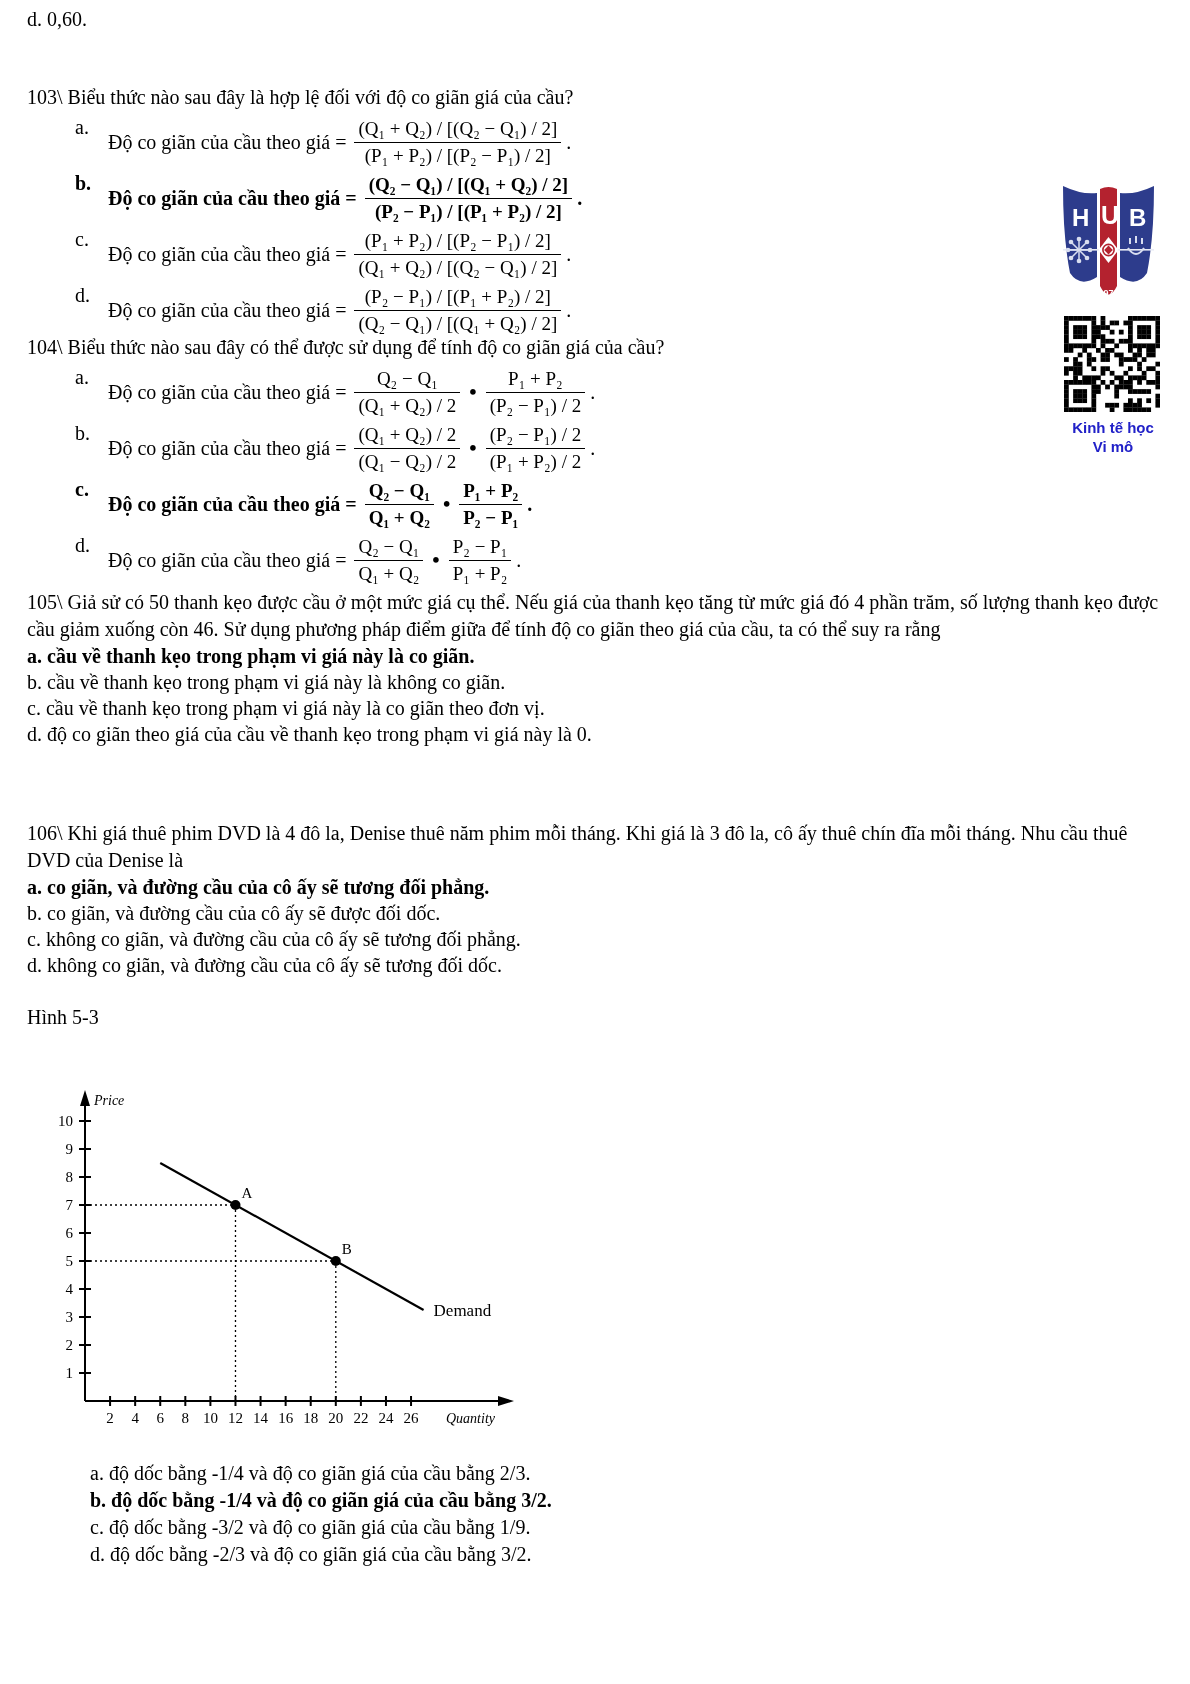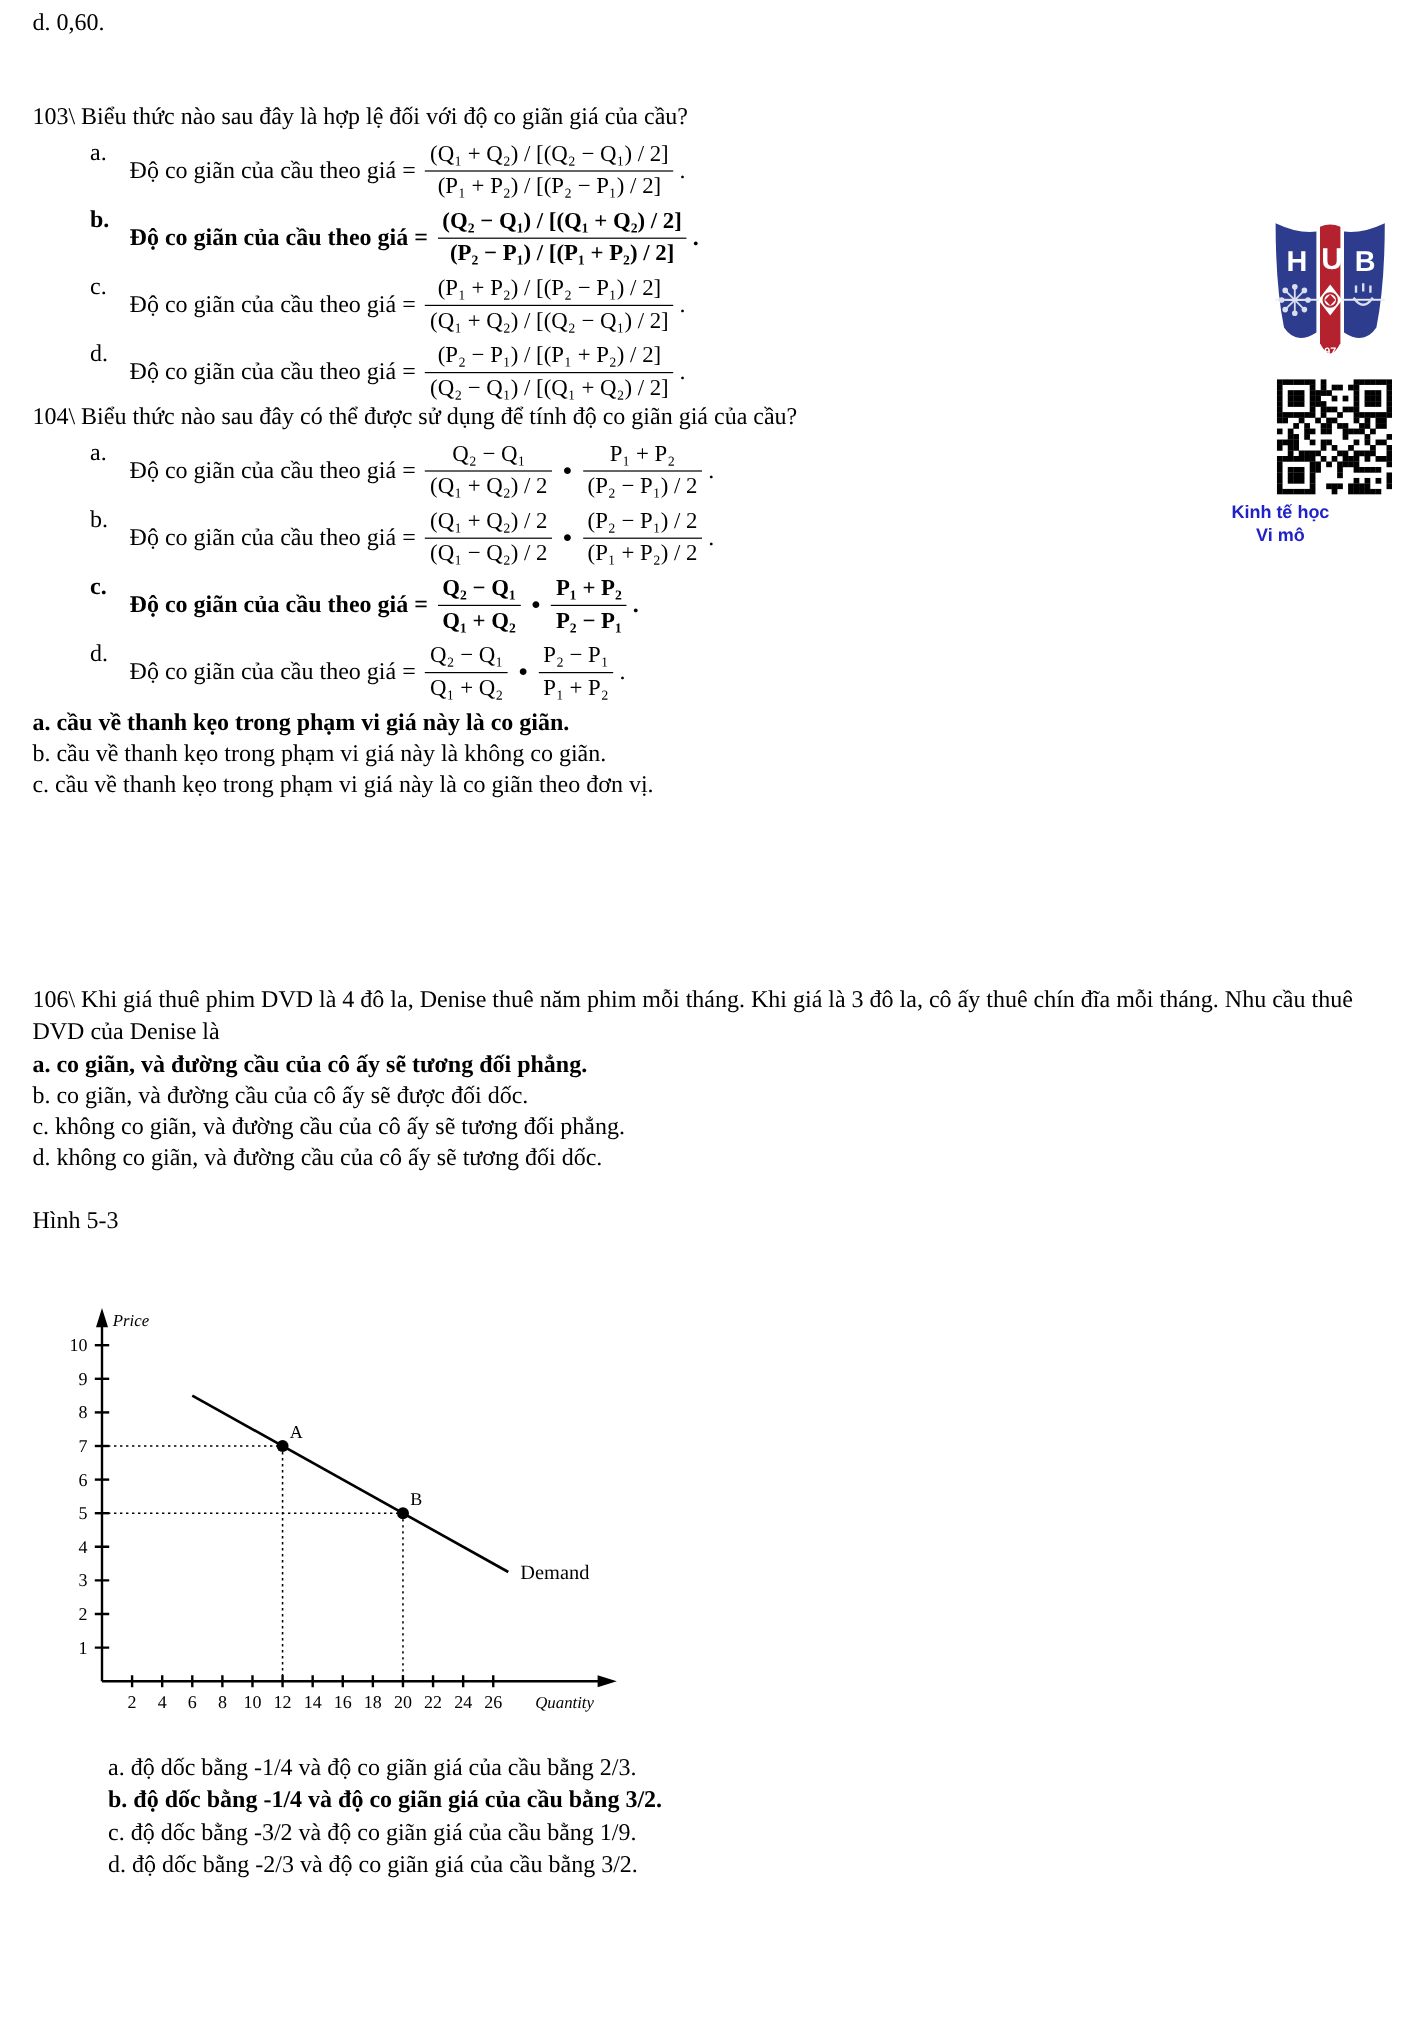--- a/index.html
+++ b/index.html
@@ -25,21 +25,21 @@
   #q105{left:27px;top:589px;width:1142px;}
   #q106{left:27px;top:820px;width:1142px;}
   #figcap{left:27px;top:1004px;}
   #chart-wrap{left:40px;top:1056px;}
   #chart text{font-family:"Liberation Serif","DejaVu Serif",serif;fill:#000;}
   #q107{left:27px;top:1460px;width:950px;}
   #q107 .opts107{margin-left:63px;}
   #shield{left:1060px;top:176px;}
   #shield text{font-family:"Liberation Sans",sans-serif;font-weight:bold;fill:#fff;}
   #qr{left:1064px;top:316px;}
-  #logo-caption{left:991px;top:418px;width:152px;text-align:center;
+  #logo-caption{left:1037px;top:418px;width:152px;text-align:center;
         font-family:"Liberation Sans",sans-serif;font-weight:bold;color:#2121c8;
         font-size:15px;line-height:19px;}
 </style>
 </head>
 <body>
 
 <div class="page">
 
   <p id="prev" class="abs para">d. 0,60.</p>
 
@@ -141,23 +141,25 @@
         <span class="frac">
           <span class="num">P₂ − P₁</span>
           <span class="den">P₁ + P₂</span>
         </span>
         <span class="tail">.</span>
       </div>
     </div>
   </div>
 
   <div id="q105" class="abs">
+    <p class="para">105\ Giả sử có 50 thanh kẹo được cầu ở một mức giá cụ thể. Nếu giá của thanh kẹo tăng từ mức giá đó 4 phần trăm, số lượng thanh kẹo được cầu giảm xuống còn 46. Sử dụng phương pháp điểm giữa để tính độ co giãn theo giá của cầu, ta có thể suy ra rằng</p>
     <div class="opt-line bold">a. cầu về thanh kẹo trong phạm vi giá này là co giãn.</div>
     <div class="opt-line">b. cầu về thanh kẹo trong phạm vi giá này là không co giãn.</div>
     <div class="opt-line">c. cầu về thanh kẹo trong phạm vi giá này là co giãn theo đơn vị.</div>
+    <div class="opt-line">d. độ co giãn theo giá của cầu về thanh kẹo trong phạm vi giá này là 0.</div>
   </div>
 
   <div id="q106" class="abs">
     <p class="para">106\ Khi giá thuê phim DVD là 4 đô la, Denise thuê năm phim mỗi tháng. Khi giá là 3 đô la, cô ấy thuê chín đĩa mỗi tháng. Nhu cầu thuê DVD của Denise là</p>
     <div class="opt-line bold">a. co giãn, và đường cầu của cô ấy sẽ tương đối phẳng.</div>
     <div class="opt-line">b. co giãn, và đường cầu của cô ấy sẽ được đối dốc.</div>
     <div class="opt-line">c. không co giãn, và đường cầu của cô ấy sẽ tương đối phẳng.</div>
     <div class="opt-line">d. không co giãn, và đường cầu của cô ấy sẽ tương đối dốc.</div>
   </div>
 

